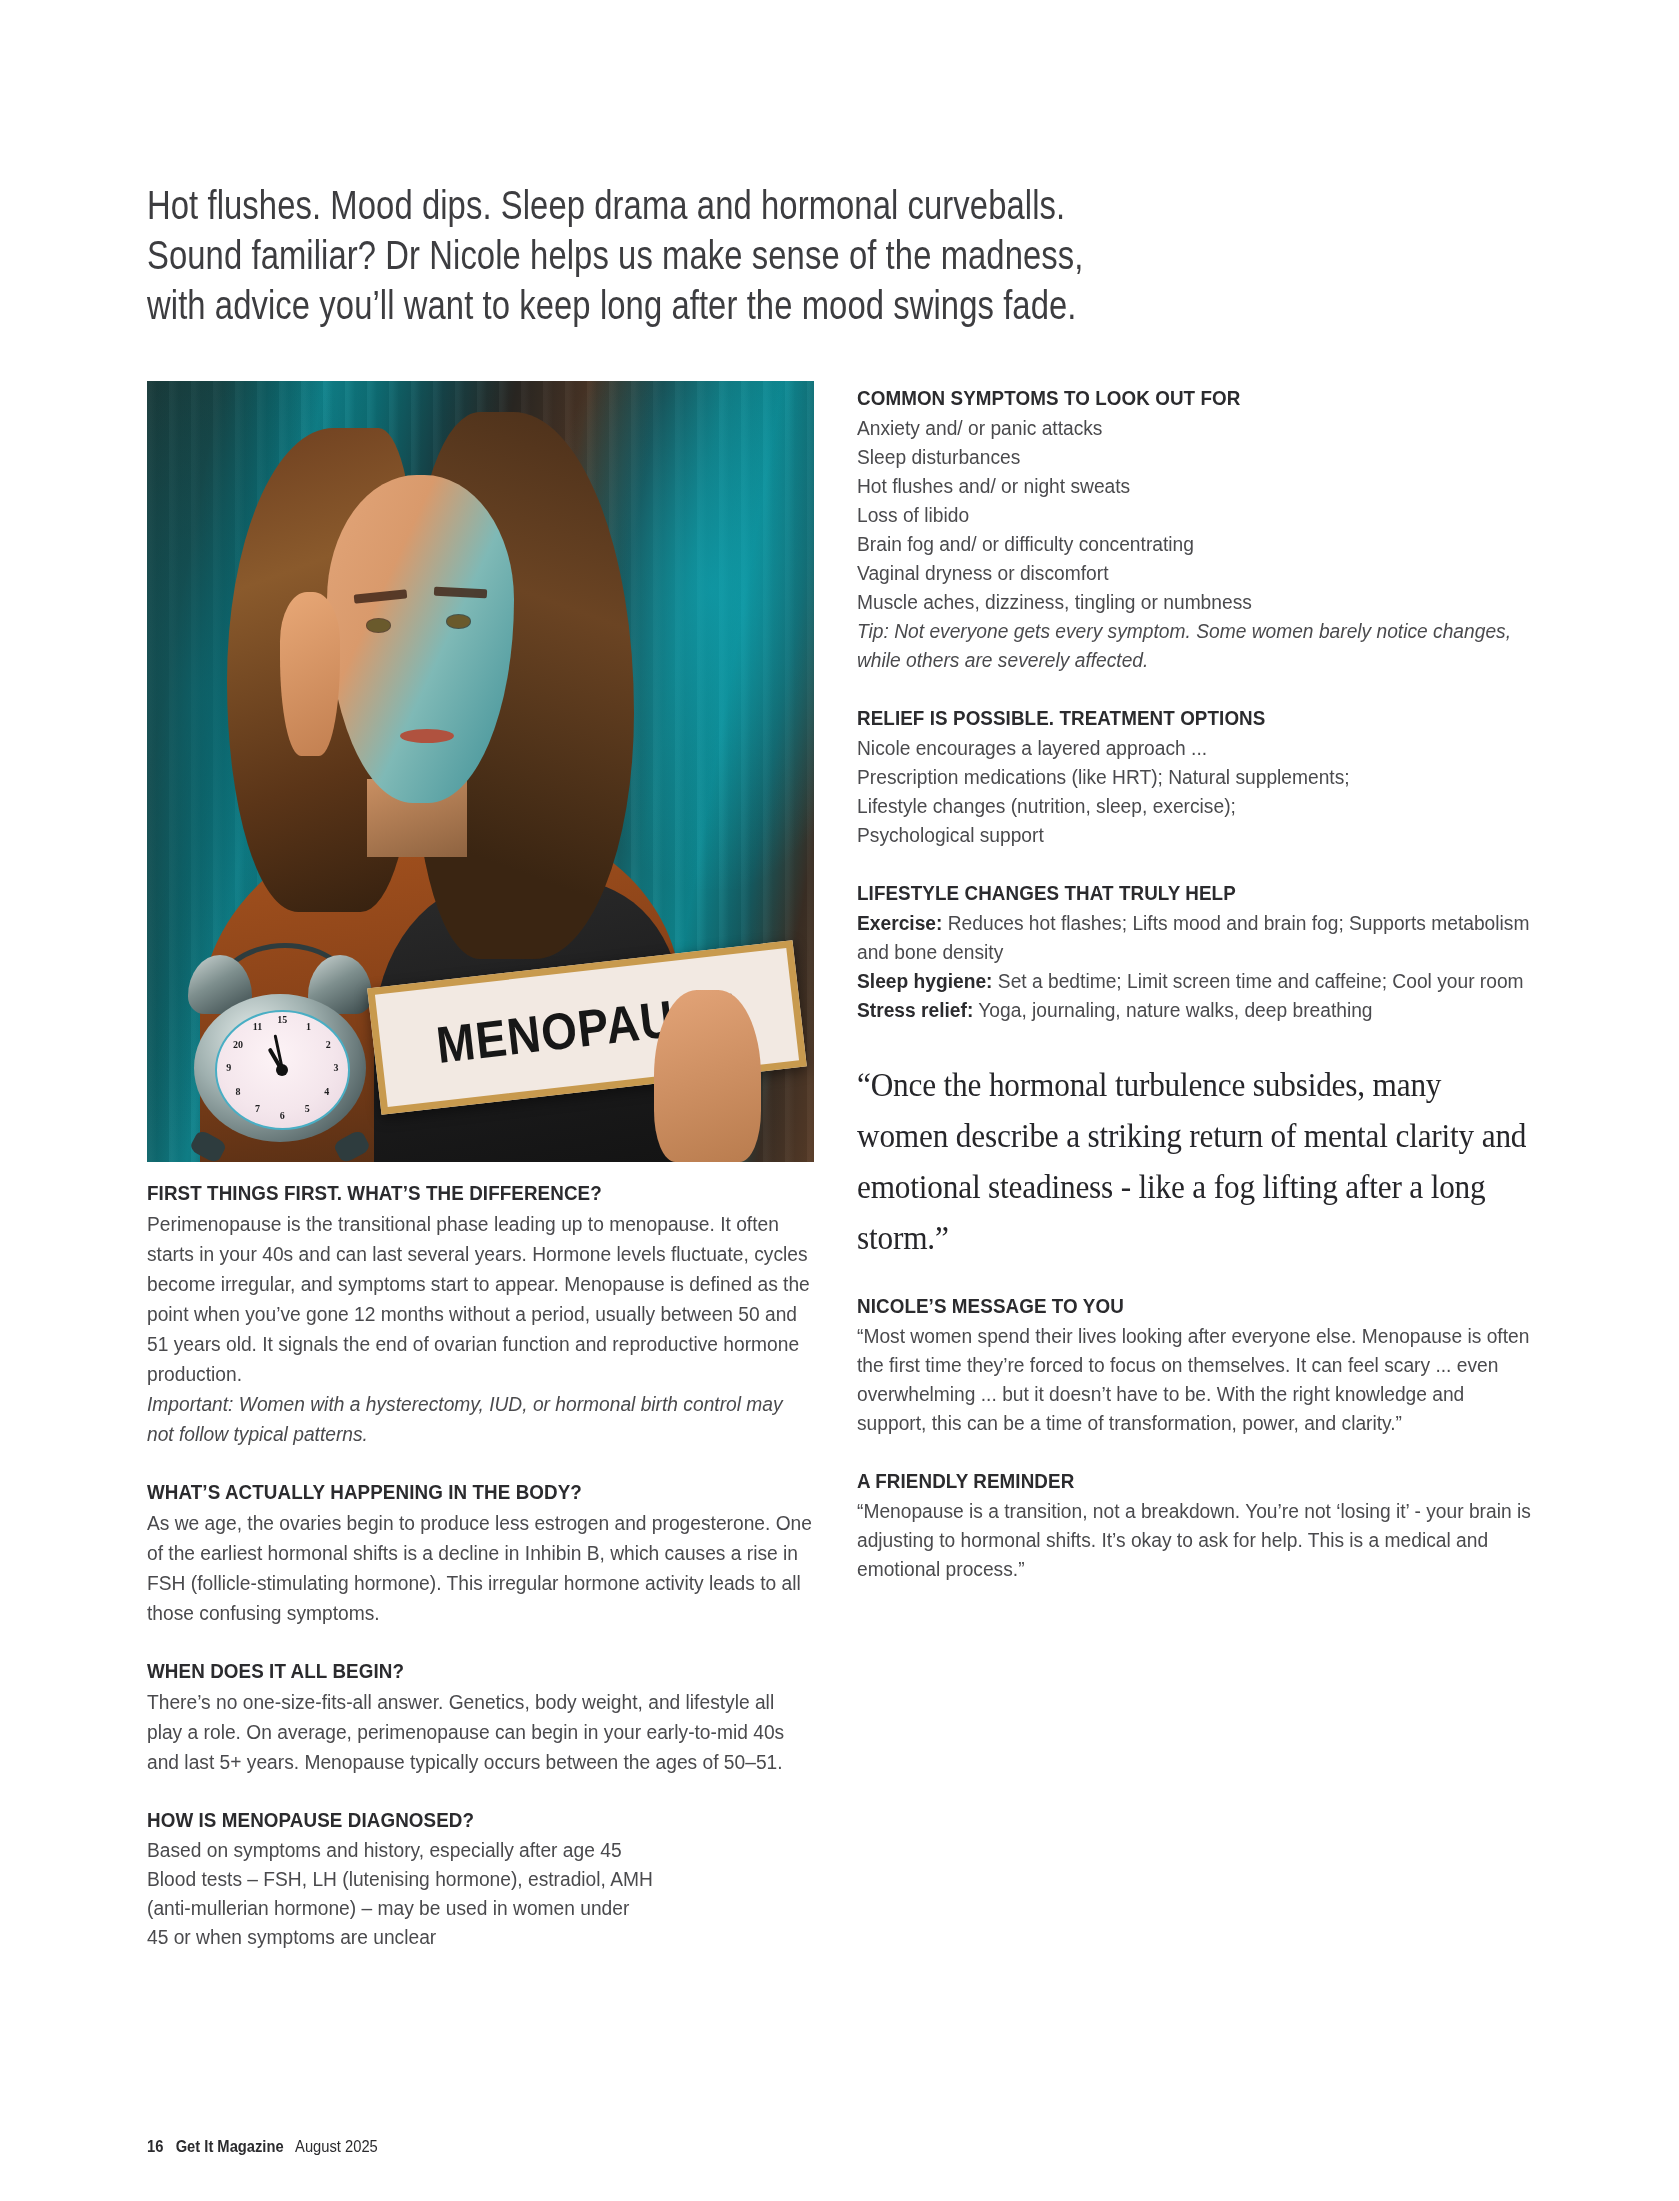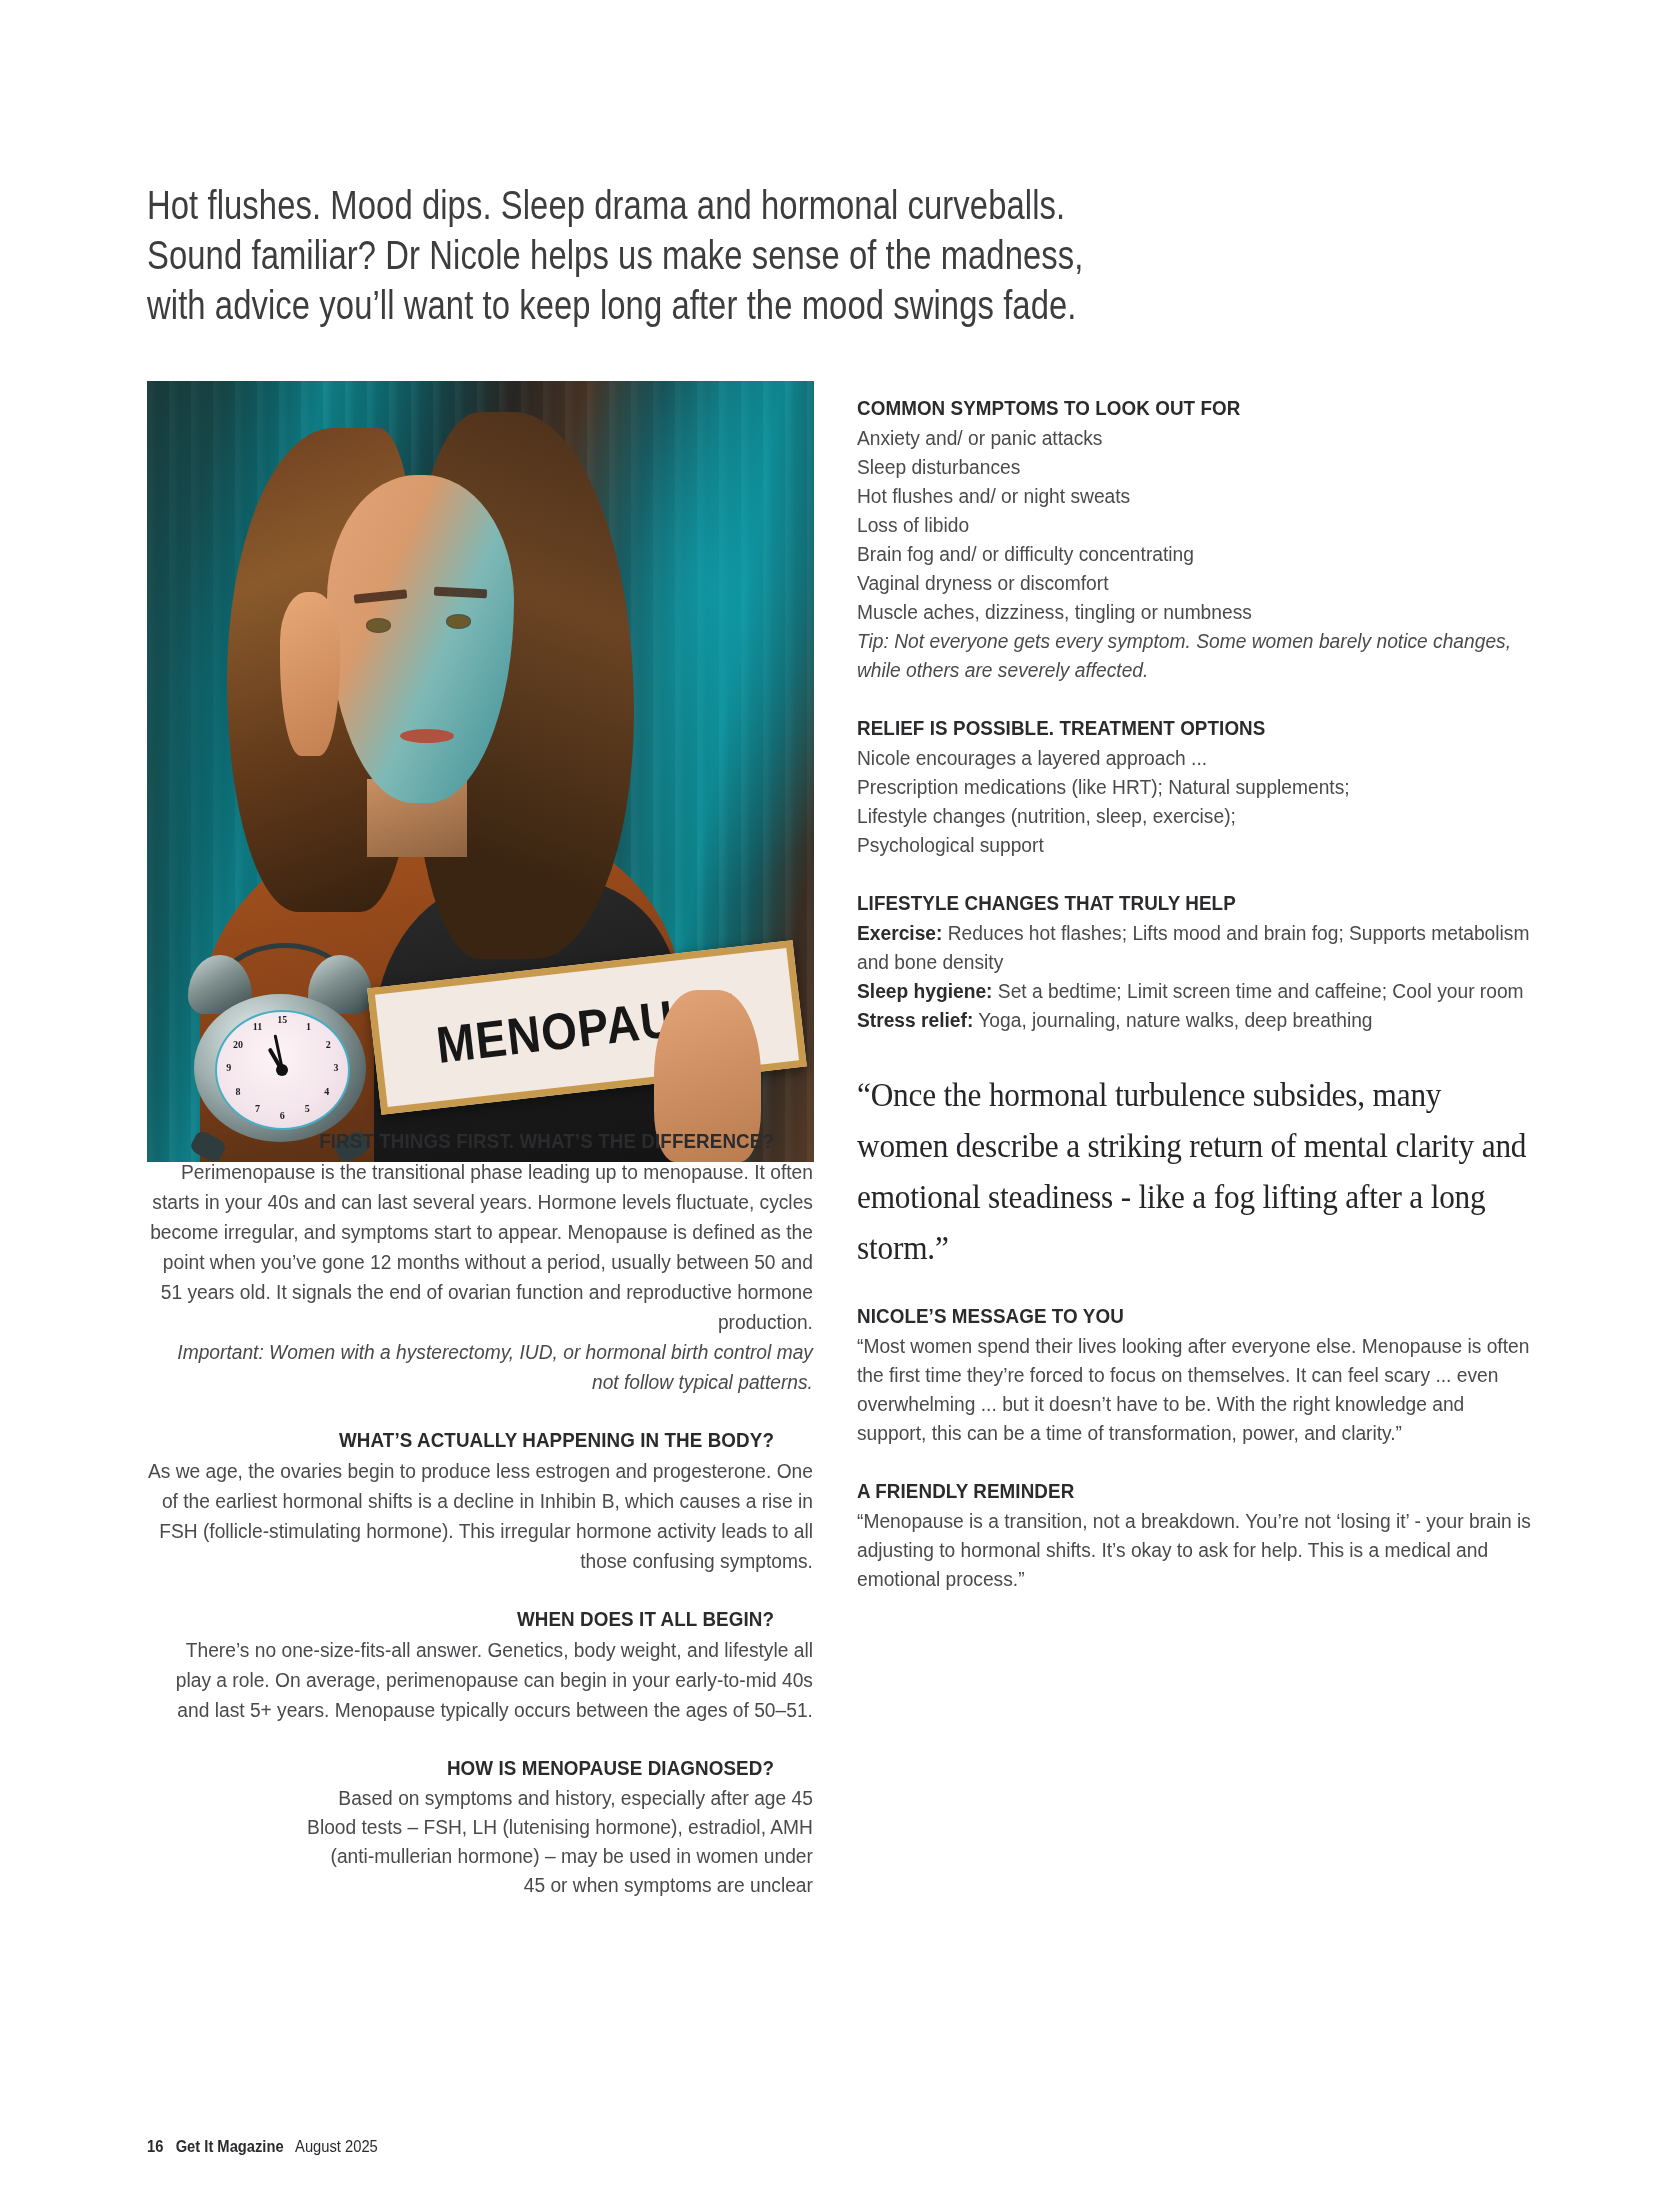--- a/index.html
+++ b/index.html
@@ -278,28 +278,27 @@
     width: 16%;
     height: 22%;
     background: linear-gradient(160deg, #e3a478, #b97c4e);
     border-radius: 40% 40% 20% 20% / 50% 50% 30% 30%;
   }
 
   
   .col-left {
     position: absolute;
     left: 147px;
-    top: 1128px;
+    top: 1180px;
     width: 667px;
-    text-align: right;
   }
   .col-right {
     position: absolute;
     left: 857px;
-    top: 395px;
+    top: 385px;
     width: 683px;
   }
 
   .sec { margin-bottom: 30px; }
   .sec:last-child { margin-bottom: 0; }
 
   h2.head {
     margin: 0 0 2px 0;
     font-family: "Liberation Sans Narrow", "Liberation Sans", sans-serif;
     font-size: 20px;

